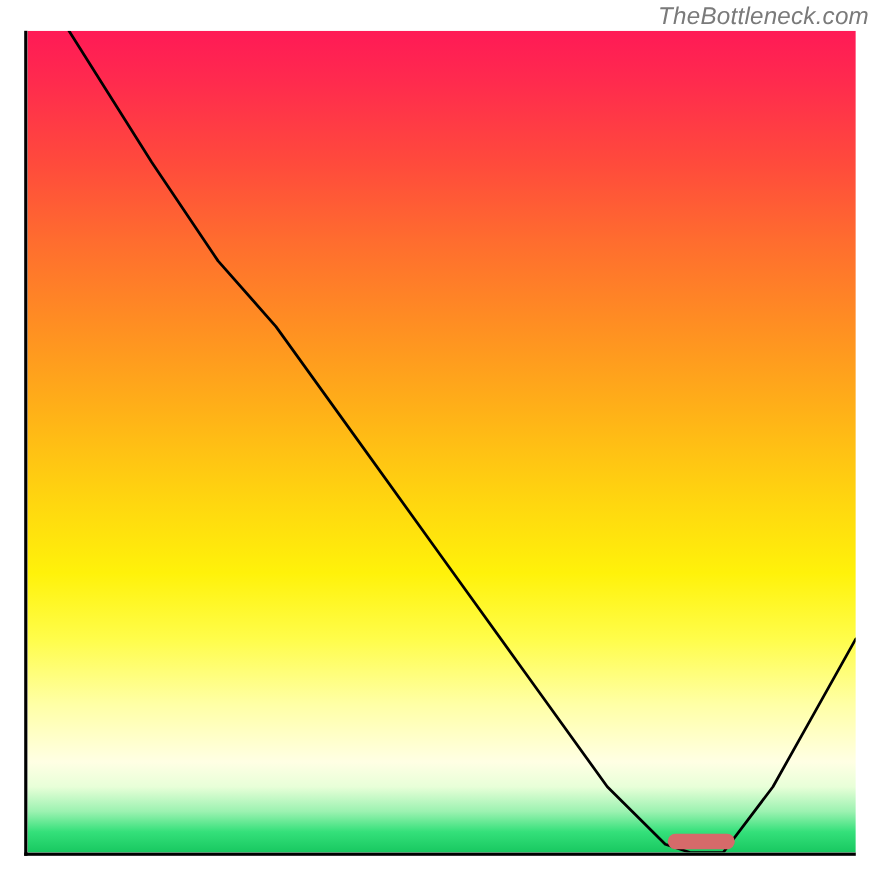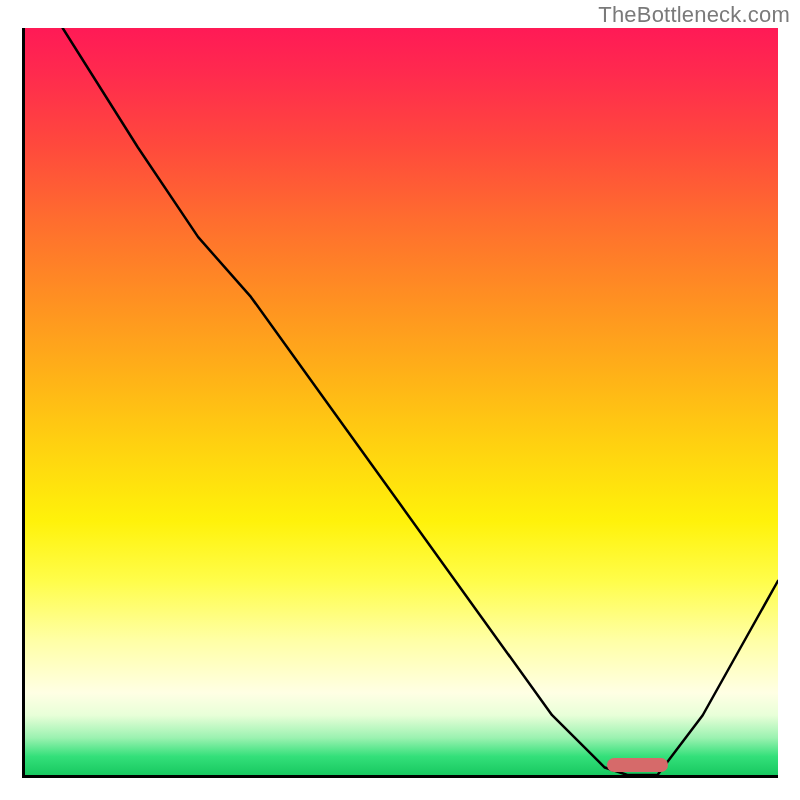--- a/index.html
+++ b/index.html
@@ -7,20 +7,21 @@
     padding: 0;
     width: 800px;
     height: 800px;
     background: #ffffff;
     font-family: Arial, Helvetica, sans-serif;
   }
   .canvas-wrap {
     position: relative;
     width: 800px;
     height: 800px;
+    font-style: italic;
   }
   .watermark {
     position: absolute;
     top: 2px;
     right: 10px;
     color: #7a7a7a;
     font-size: 22px;
     font-weight: 500;
     letter-spacing: 0.2px;
     user-select: none;

